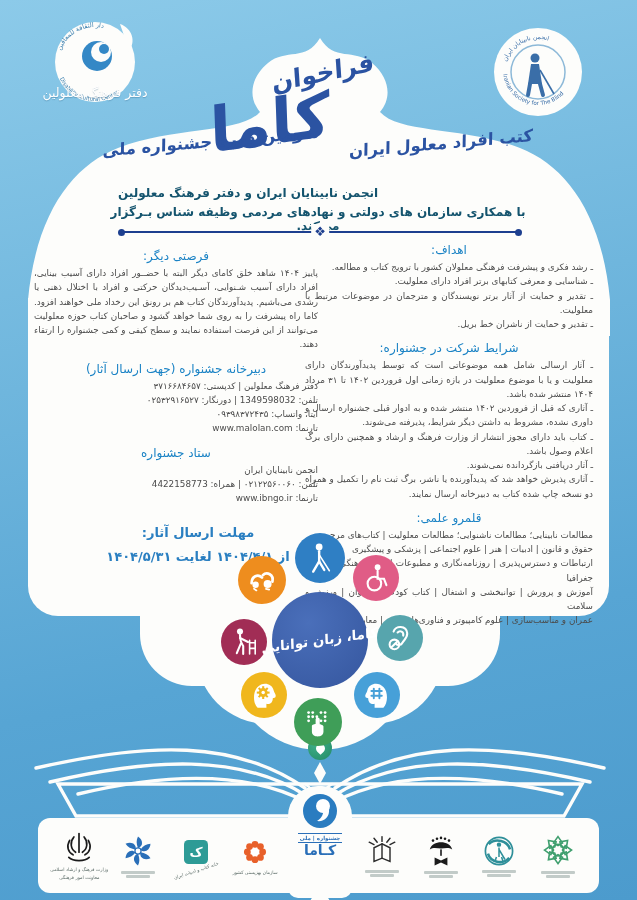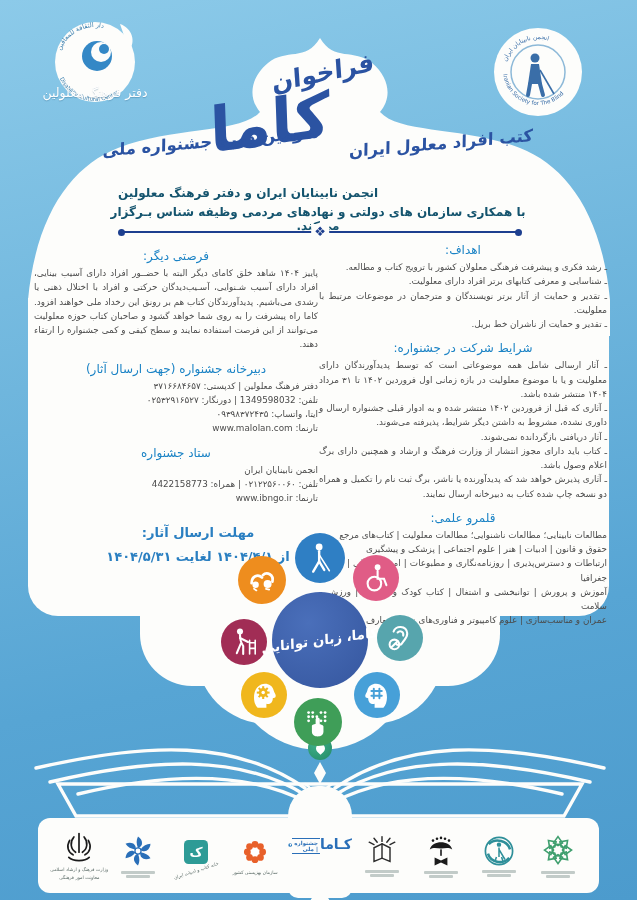--- a/index.html
+++ b/index.html
@@ -31,21 +31,21 @@
     font-size:16.5px;transform:rotate(-5deg) skewX(-6deg);z-index:4}
   .org1{left:118px;top:186px;width:400px;text-align:left;color:#14546e;font-weight:bold;font-size:12px;z-index:4}
   .org2{left:88px;top:205px;width:460px;text-align:center;color:#14546e;font-weight:bold;font-size:12px;z-index:4}
   .divider{left:120px;top:231px;width:400px;height:3px;z-index:4;border-top:2px solid #1d3f8f}
   .divider::before,.divider::after{content:"";position:absolute;top:-4px;width:7px;height:7px;border-radius:50%;background:#1d3f8f}
   .divider::before{left:-2px}.divider::after{right:-2px}
   .divider .mid{position:absolute;left:50%;top:-9px;transform:translateX(-50%);color:#1d3f8f;
     font-size:13px;background:#fdfdfb;padding:0 3px;line-height:1.2}
   
   .col{z-index:4;direction:rtl}
-  .col-right{right:30px;top:243px;width:288px}
+  .col-right{right:44px;top:243px;width:288px}
   .col-left{left:34px;top:249px;width:284px}
   h3.sec{margin:0 0 3px;color:#1b83c5;font-size:12px;font-weight:normal;text-align:center}
   .item,.bodytxt,.addr{color:#4b4b4b;font-size:8.8px;line-height:1.62;text-align:justify;text-align-last:right}
   .addr{text-align:right;text-align-last:auto}
   .gap{height:10px}
   .deadline{margin-top:16px;text-align:center;color:#2a7fc1;font-weight:bold;font-size:13px;line-height:1.8;width:240px}
   
   .circ{border-radius:50%;z-index:5;display:flex;align-items:center;justify-content:center}
   .center-circ{left:272px;top:592px;width:96px;height:96px;background:radial-gradient(circle at 38% 32%,#4a6fba,#35569e);z-index:5}
   .center-circ span{color:#fff;font-weight:bold;font-size:13.5px;transform:rotate(-8deg) skewX(-6deg);
@@ -53,21 +53,21 @@
   
   .book-svg{left:0;top:728px;z-index:2}
   .strip{left:38px;top:818px;width:561px;height:75px;background:#fdfdfb;border-radius:12px;z-index:3;
     display:flex;align-items:center;justify-content:space-between;padding:4px 12px}
   .lg{display:flex;flex-direction:column;align-items:center;width:60px}
   .lg .cap{font-size:4.6px;color:#5a6a66;text-align:center;line-height:1.4;direction:rtl;margin-top:1px}
   .bars{margin-top:2px;display:flex;flex-direction:column;gap:1.5px;align-items:center}
   .bars i{display:block;width:34px;height:2.5px;background:#c2cbc8;border-radius:1px}
   .bars i:last-child{width:24px}
   .medallion{left:288px;top:786px;width:64px;height:112px;background:#fdfdfb;z-index:4;
-    border-radius:30px 30px 10px 10px;display:flex;flex-direction:row;align-items:center;padding-top:5px}
+    border-radius:30px 30px 10px 10px;display:flex;flex-direction:column;align-items:center;padding-top:5px}
   .medallion::after{content:"";position:absolute;left:50%;bottom:-9px;transform:translateX(-50%) rotate(45deg);
     width:14px;height:14px;background:#fdfdfb;border-radius:2px}
   .kama-label-top{font-size:5.5px;color:#2a6fb8;font-weight:bold;direction:rtl;border-top:1px solid #2a6fb8;
     border-bottom:1px solid #2a6fb8;padding:1px 2px;margin-top:2px}
   .kama-label-name{font-size:14px;color:#2a6fb8;font-weight:bold;direction:rtl;line-height:1.1}
   .ornament-drop{left:308px;top:736px;width:24px;height:24px;border-radius:50%;z-index:3;
     background:radial-gradient(circle at 35% 30%,#3fb08a,#238a66);display:flex;align-items:center;justify-content:center}
   .ornament-drop b{width:9px;height:9px;border-radius:50% 50% 50% 0;background:#fff;transform:rotate(-45deg)}
   .ornament-diamond{left:314px;top:762px;width:12px;height:22px;background:#fdfdfb;z-index:3;
     clip-path:polygon(50% 0,100% 50%,50% 100%,0 50%)}
@@ -138,22 +138,22 @@
   <div class="abs col col-right">
     <h3 class="sec">اهداف:</h3>
     <div class="item">ـ رشد فکری و پیشرفت فرهنگی معلولان کشور با ترویج کتاب و مطالعه.</div>
     <div class="item">ـ شناسایی و معرفی کتابهای برتر افراد دارای معلولیت.</div>
     <div class="item">ـ تقدیر و حمایت از آثار برتر نویسندگان و مترجمان در موضوعات مرتبط با معلولیت.</div>
     <div class="item">ـ تقدیر و حمایت از ناشران خط بریل.</div>
     <div class="gap"></div>
     <h3 class="sec">شرایط شرکت در جشنواره:</h3>
     <div class="item">ـ آثار ارسالی شامل همه موضوعاتی است که توسط پدیدآورندگان دارای معلولیت و یا با موضوع معلولیت در بازه زمانی اول فروردین ۱۴۰۲ تا ۳۱ مرداد ۱۴۰۴ منتشر شده باشد.</div>
     <div class="item">ـ آثاری که قبل از فروردین ۱۴۰۲ منتشر شده و به ادوار قبلی جشنواره ارسال و داوری نشده، مشروط به داشتن دیگر شرایط، پذیرفته می‌شوند.</div>
+    <div class="item">ـ کتاب باید دارای مجوز انتشار از وزارت فرهنگ و ارشاد و همچنین دارای برگ اعلام وصول باشد.</div>
     <div class="item">ـ آثار دریافتی بازگردانده نمی‌شوند.</div>
-    <div class="item">ـ کتاب باید دارای مجوز انتشار از وزارت فرهنگ و ارشاد و همچنین دارای برگ اعلام وصول باشد.</div>
     <div class="item">ـ آثاری پذیرش خواهد شد که پدیدآورنده یا ناشر، برگ ثبت نام را تکمیل و همراه دو نسخه چاپ شده کتاب به دبیرخانه ارسال نمایند.</div>
     <div class="gap"></div>
     <h3 class="sec">قلمرو علمی:</h3>
     <div class="item">مطالعات نابینایی؛ مطالعات ناشنوایی؛ مطالعات معلولیت | کتاب‌های مرجع</div>
     <div class="item">حقوق و قانون | ادبیات | هنر | علوم اجتماعی | پزشکی و پیشگیری</div>
     <div class="item">ارتباطات و دسترس‌پذیری | روزنامه‌نگاری و مطبوعات | امور فرهنگی | تاریخ و جغرافیا</div>
     <div class="item">آموزش و پرورش | توانبخشی و اشتغال | کتاب کودک و نوجوان | ورزش و سلامت</div>
     <div class="item">عمران و مناسب‌سازی | علوم کامپیوتر و فناوری‌های نوین | معارف دینی</div>
   </div>
 

